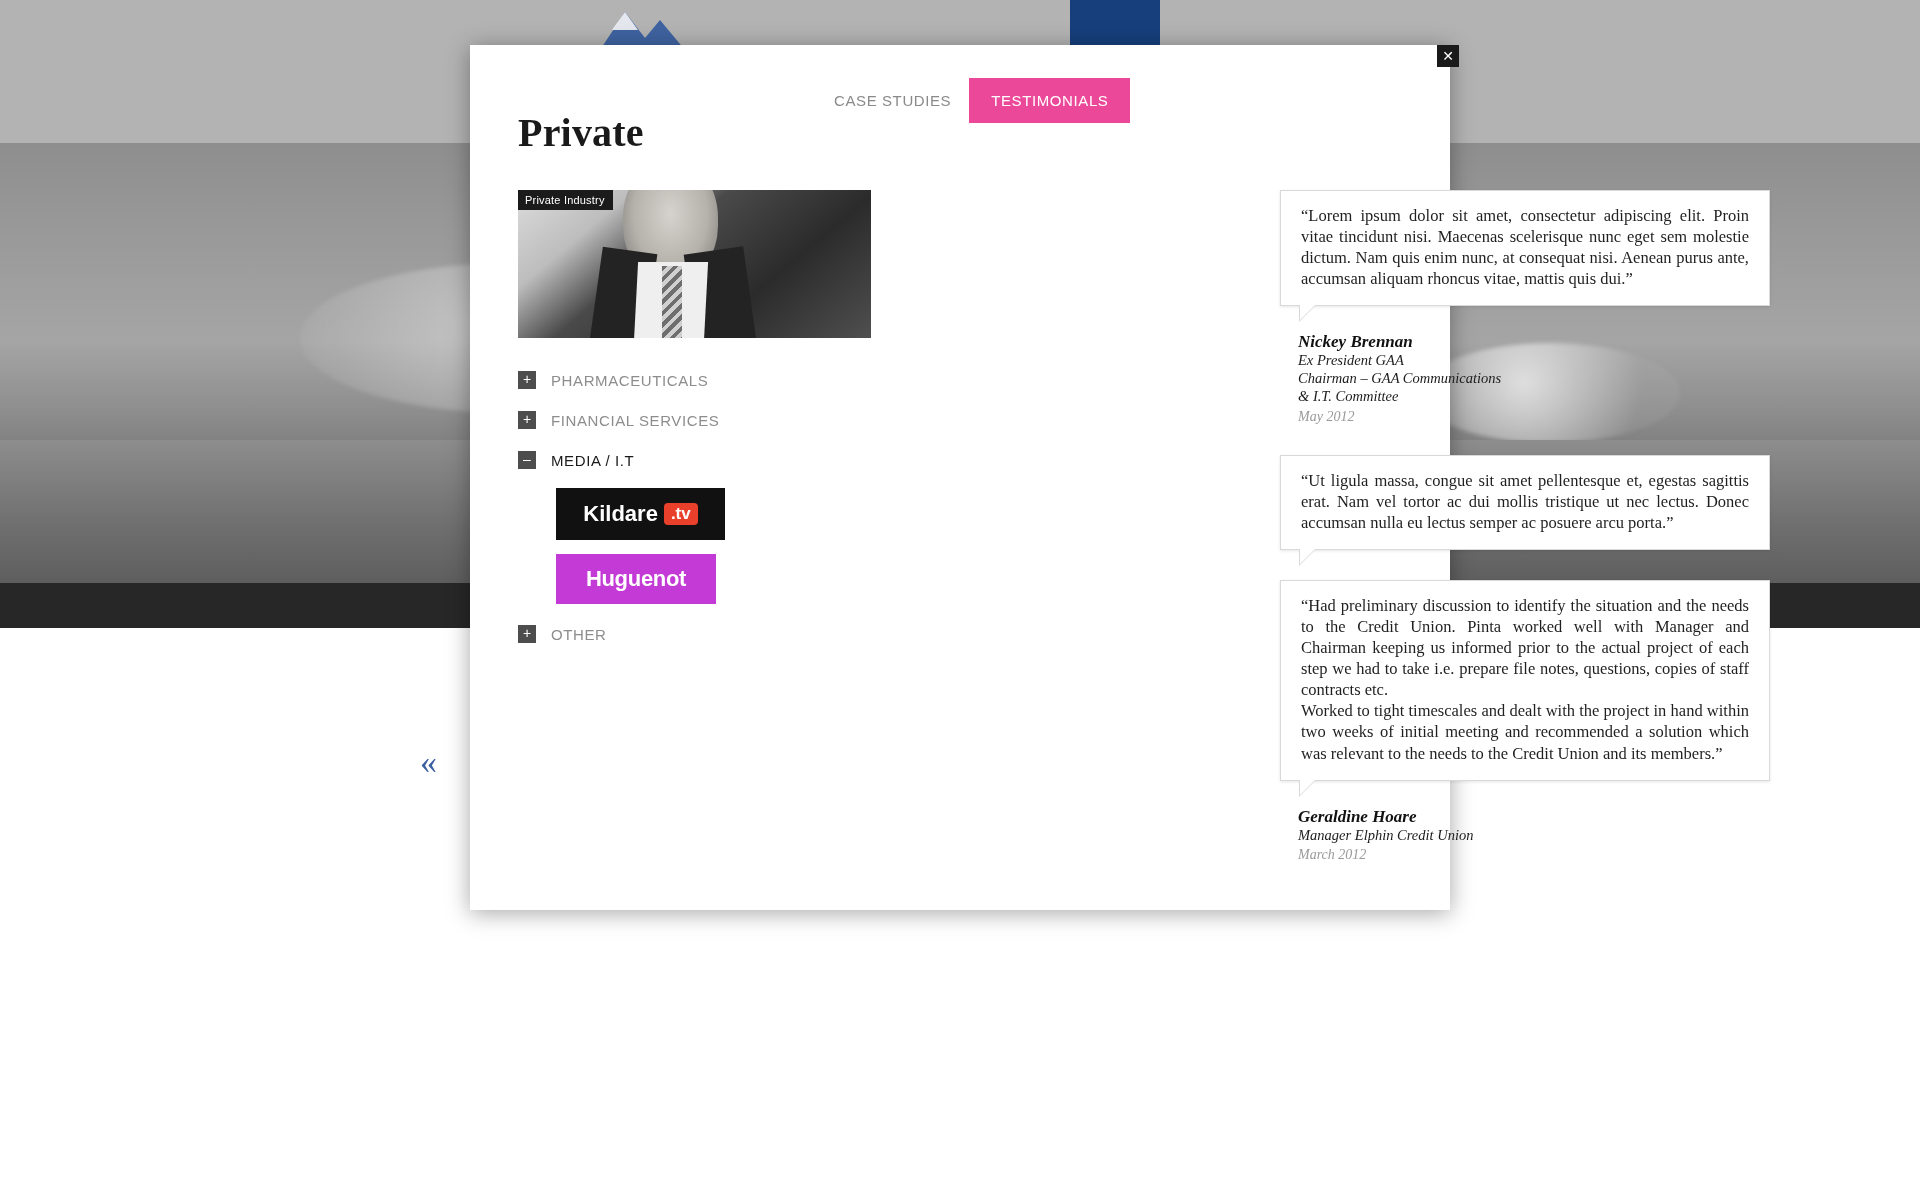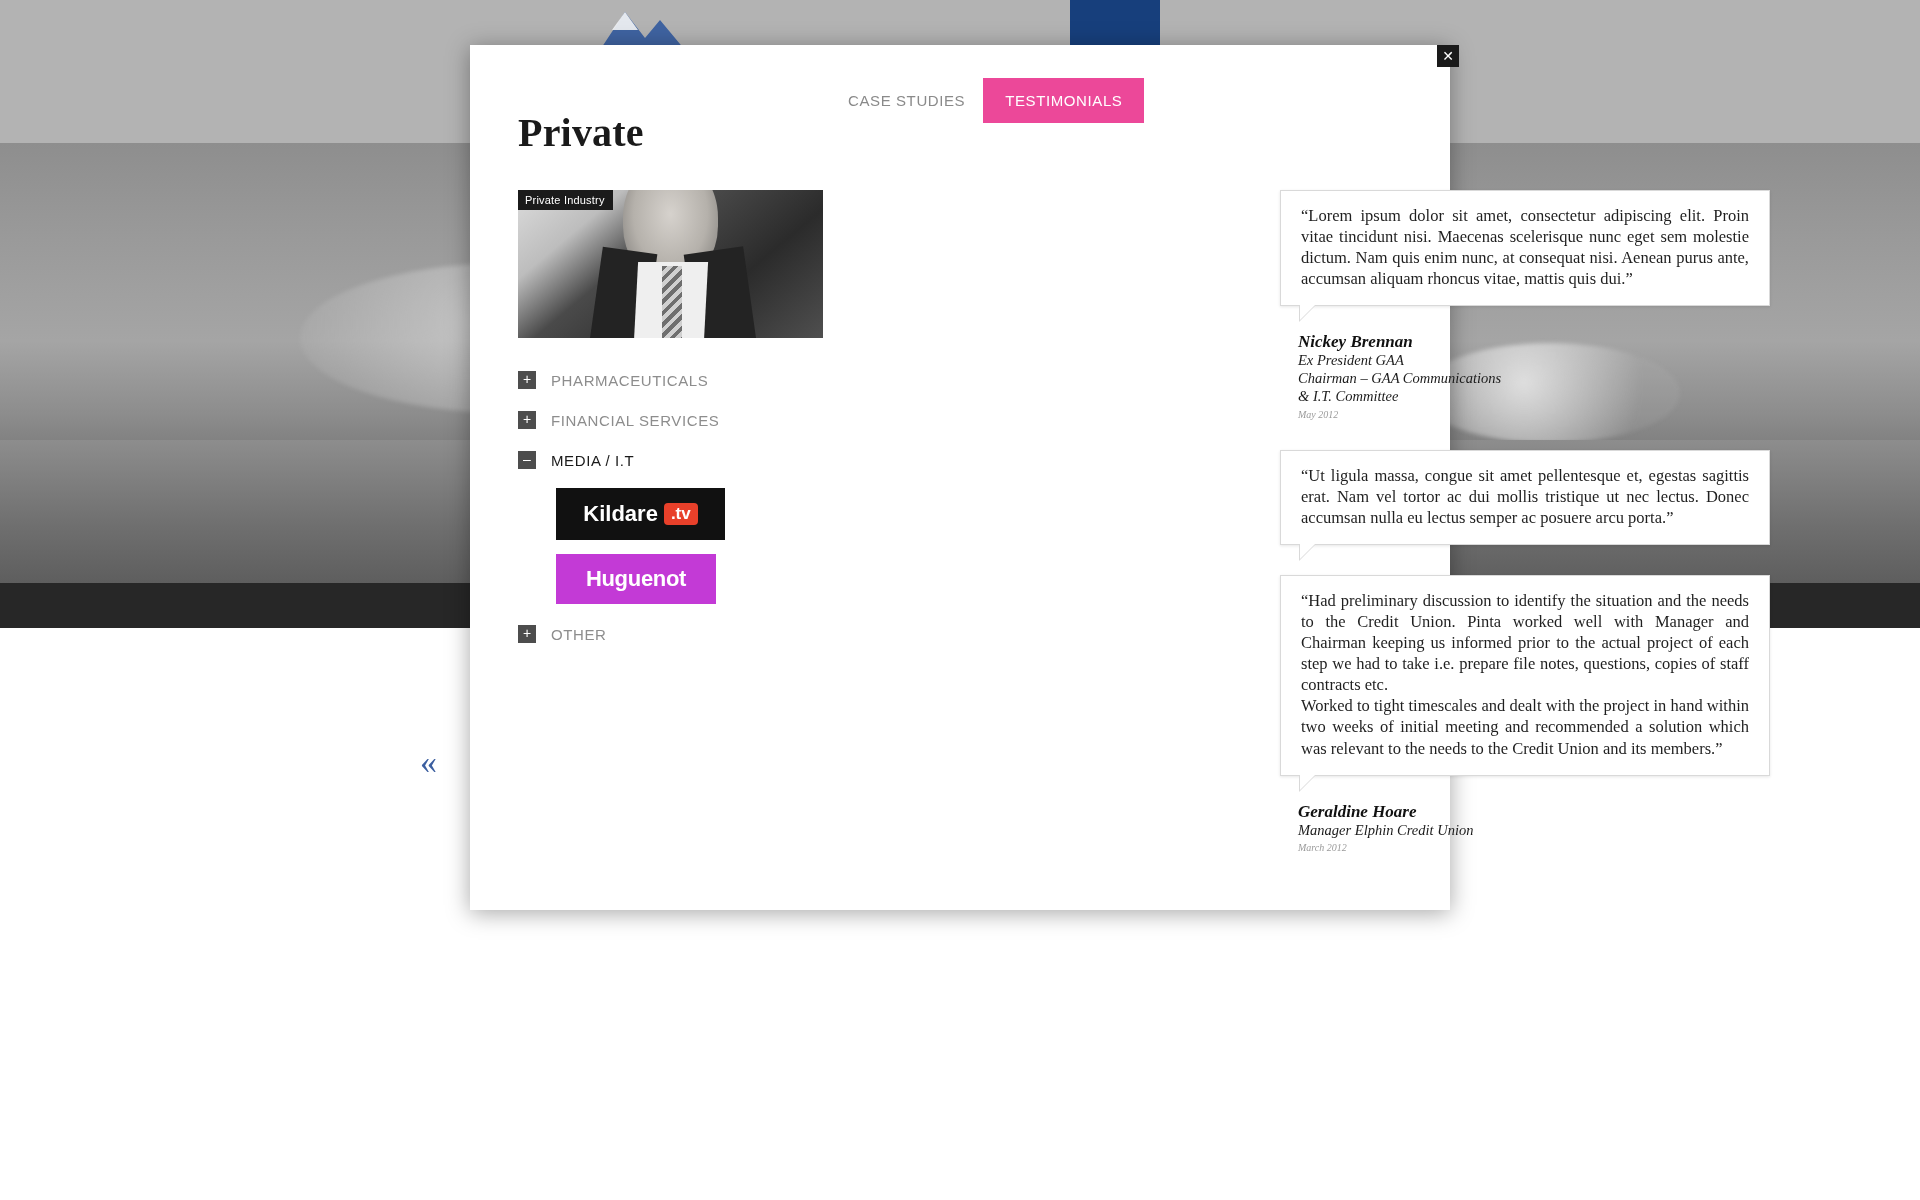--- a/index.html
+++ b/index.html
@@ -105,42 +105,42 @@
     font-size: 14px; line-height: 22px; text-align: center;
     cursor: pointer;
   }
   .modal-title {
     position: absolute; left: 48px; top: 64px;
     font-family: "Liberation Serif", serif;
     font-weight: bold; font-size: 40px; color: #1a1a1a;
     letter-spacing: 0.2px;
   }
   .tabs {
-    position: absolute; left: 360px; top: 33px;
+    position: absolute; left: 346px; top: 33px;
     display: flex; align-items: flex-start;
   }
   .tab {
     font-family: "Liberation Sans", sans-serif;
     font-size: 15px; letter-spacing: 0.6px;
     padding: 14px 18px;
     color: #8a8a8a;
     cursor: pointer;
   }
   .tab.active {
     background: #ec4899; color: #ffffff;
     padding: 14px 22px;
   }
 
   
   .left-col {
     position: absolute; left: 48px; top: 145px; width: 305px;
   }
   .photo {
     position: relative;
-    width: 305px; height: 148px;
+    width: 353px; height: 148px;
     background: linear-gradient(140deg, #dcdcdc 0%, #bdbdbd 22%, #4a4a4a 40%, #2b2b2b 68%, #4f4f4f 100%);
     overflow: hidden;
     text-align: center;
   }
   .photo .face {
     position: absolute; left: 105px; top: -30px;
     width: 95px; height: 120px;
     background: radial-gradient(ellipse at 50% 45%, #d6d2cd 0%, #b5b1ab 55%, #8a8783 85%);
     border-radius: 48% 48% 45% 45%;
   }
@@ -257,21 +257,21 @@
     font-family: "Liberation Serif", serif;
   }
   .attrib .name {
     font-weight: bold; font-style: italic;
     font-size: 17px; color: #111;
   }
   .attrib .role {
     font-style: italic; font-size: 14.5px; color: #1b1b1b; line-height: 1.22;
   }
   .attrib .date {
-    font-style: italic; font-size: 10px; color: #9a9a9a; margin-top: 3px;
+    font-style: italic; font-size: 14px; color: #9a9a9a; margin-top: 3px;
   }
 </style>
 </head>
 <body>
 
 <div id="page">
 
   <div class="bg-top-band"></div>
   <div class="bg-hero">
     <div class="bg-cloud" style="left:1080px; top:180px; width:340px; height:120px;"></div>

